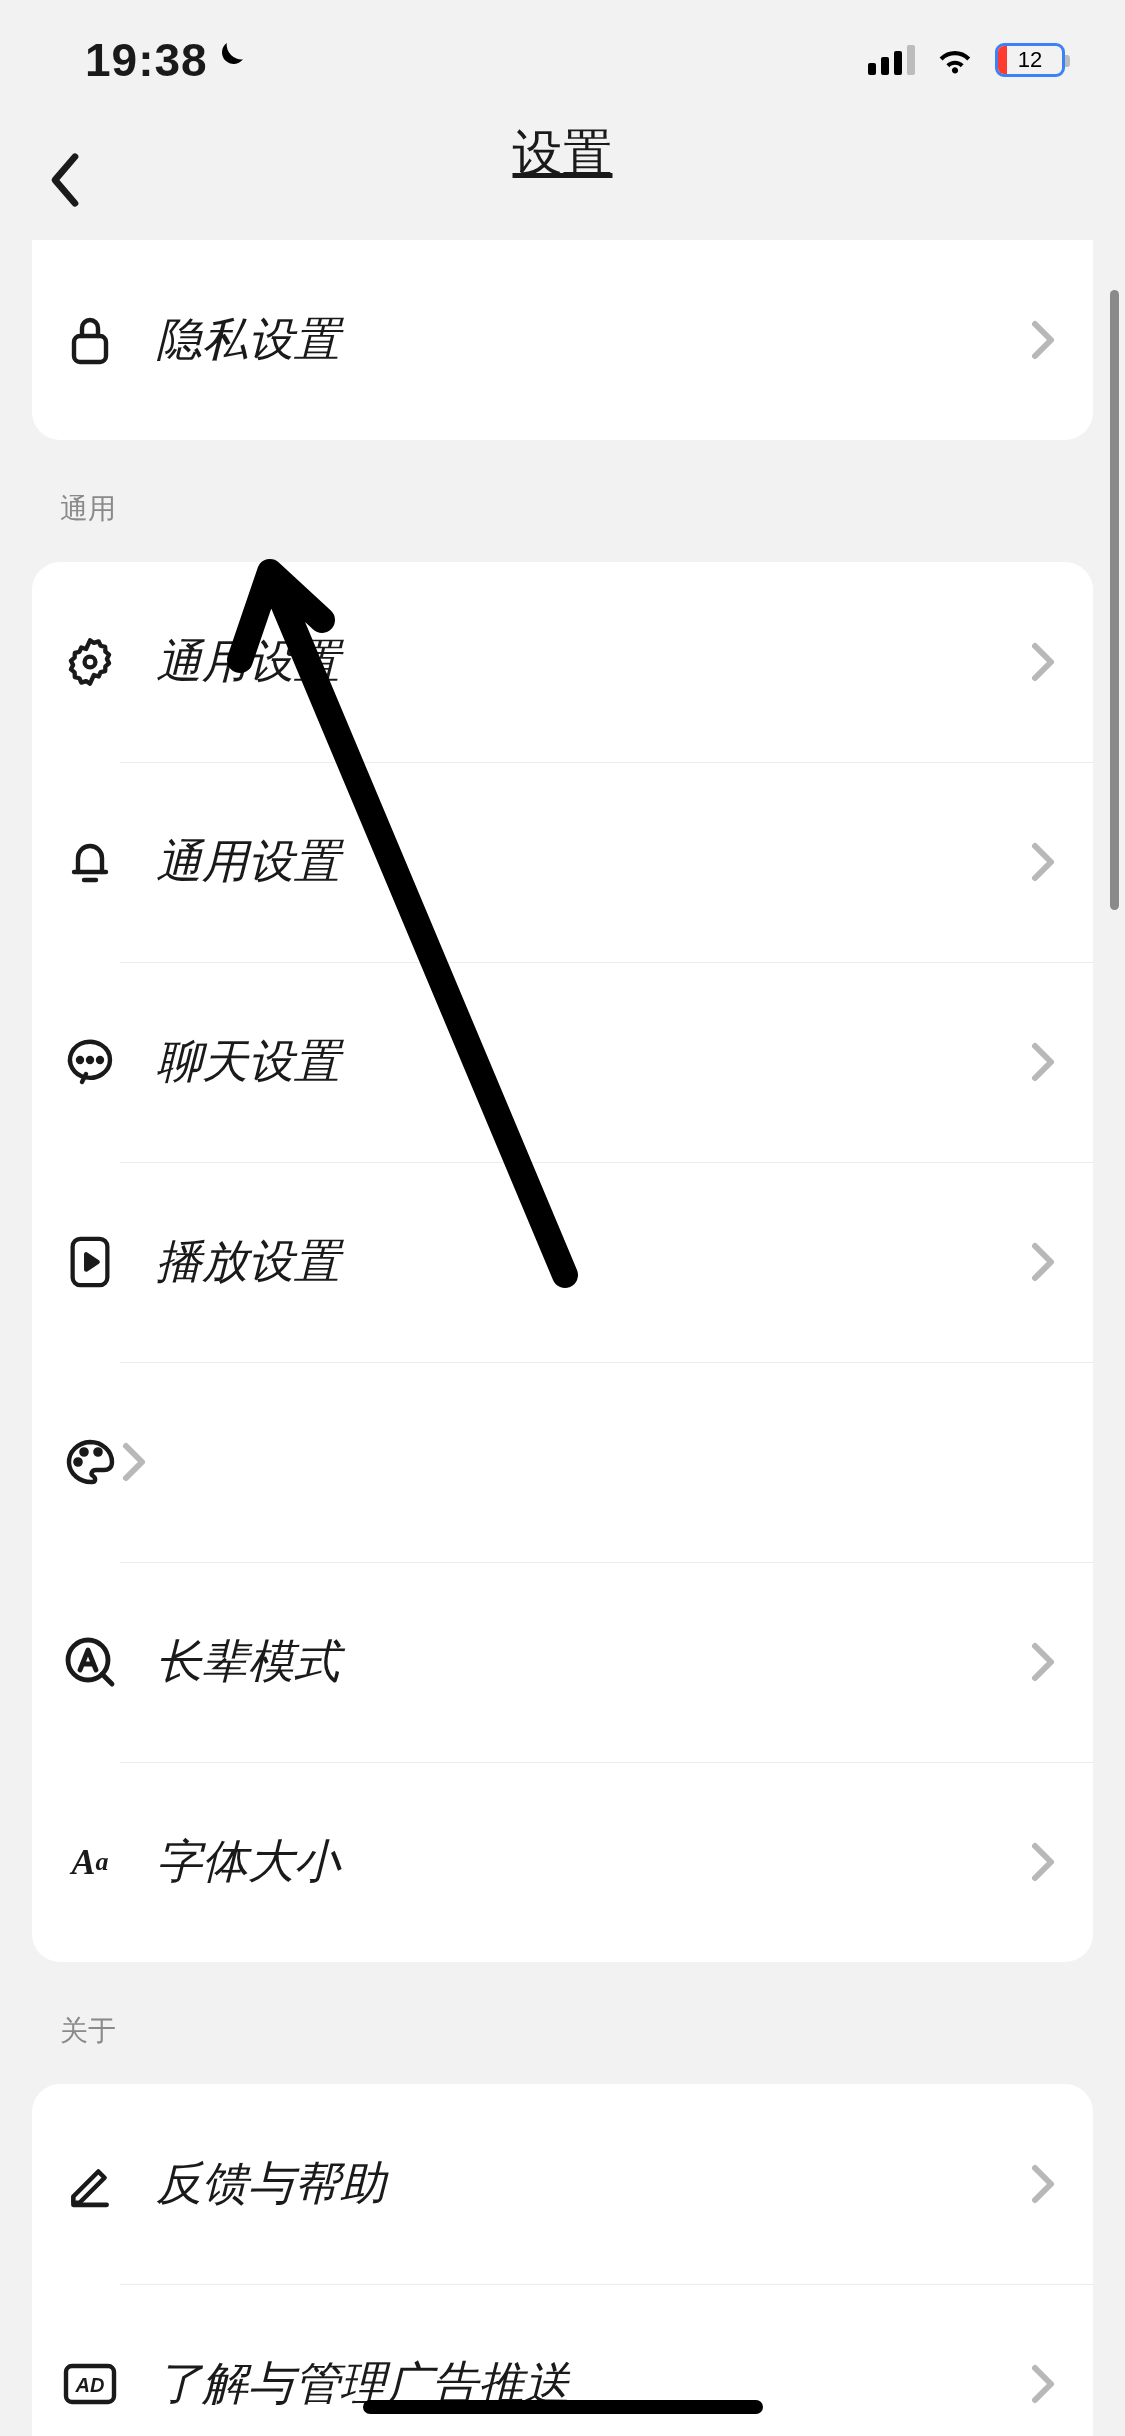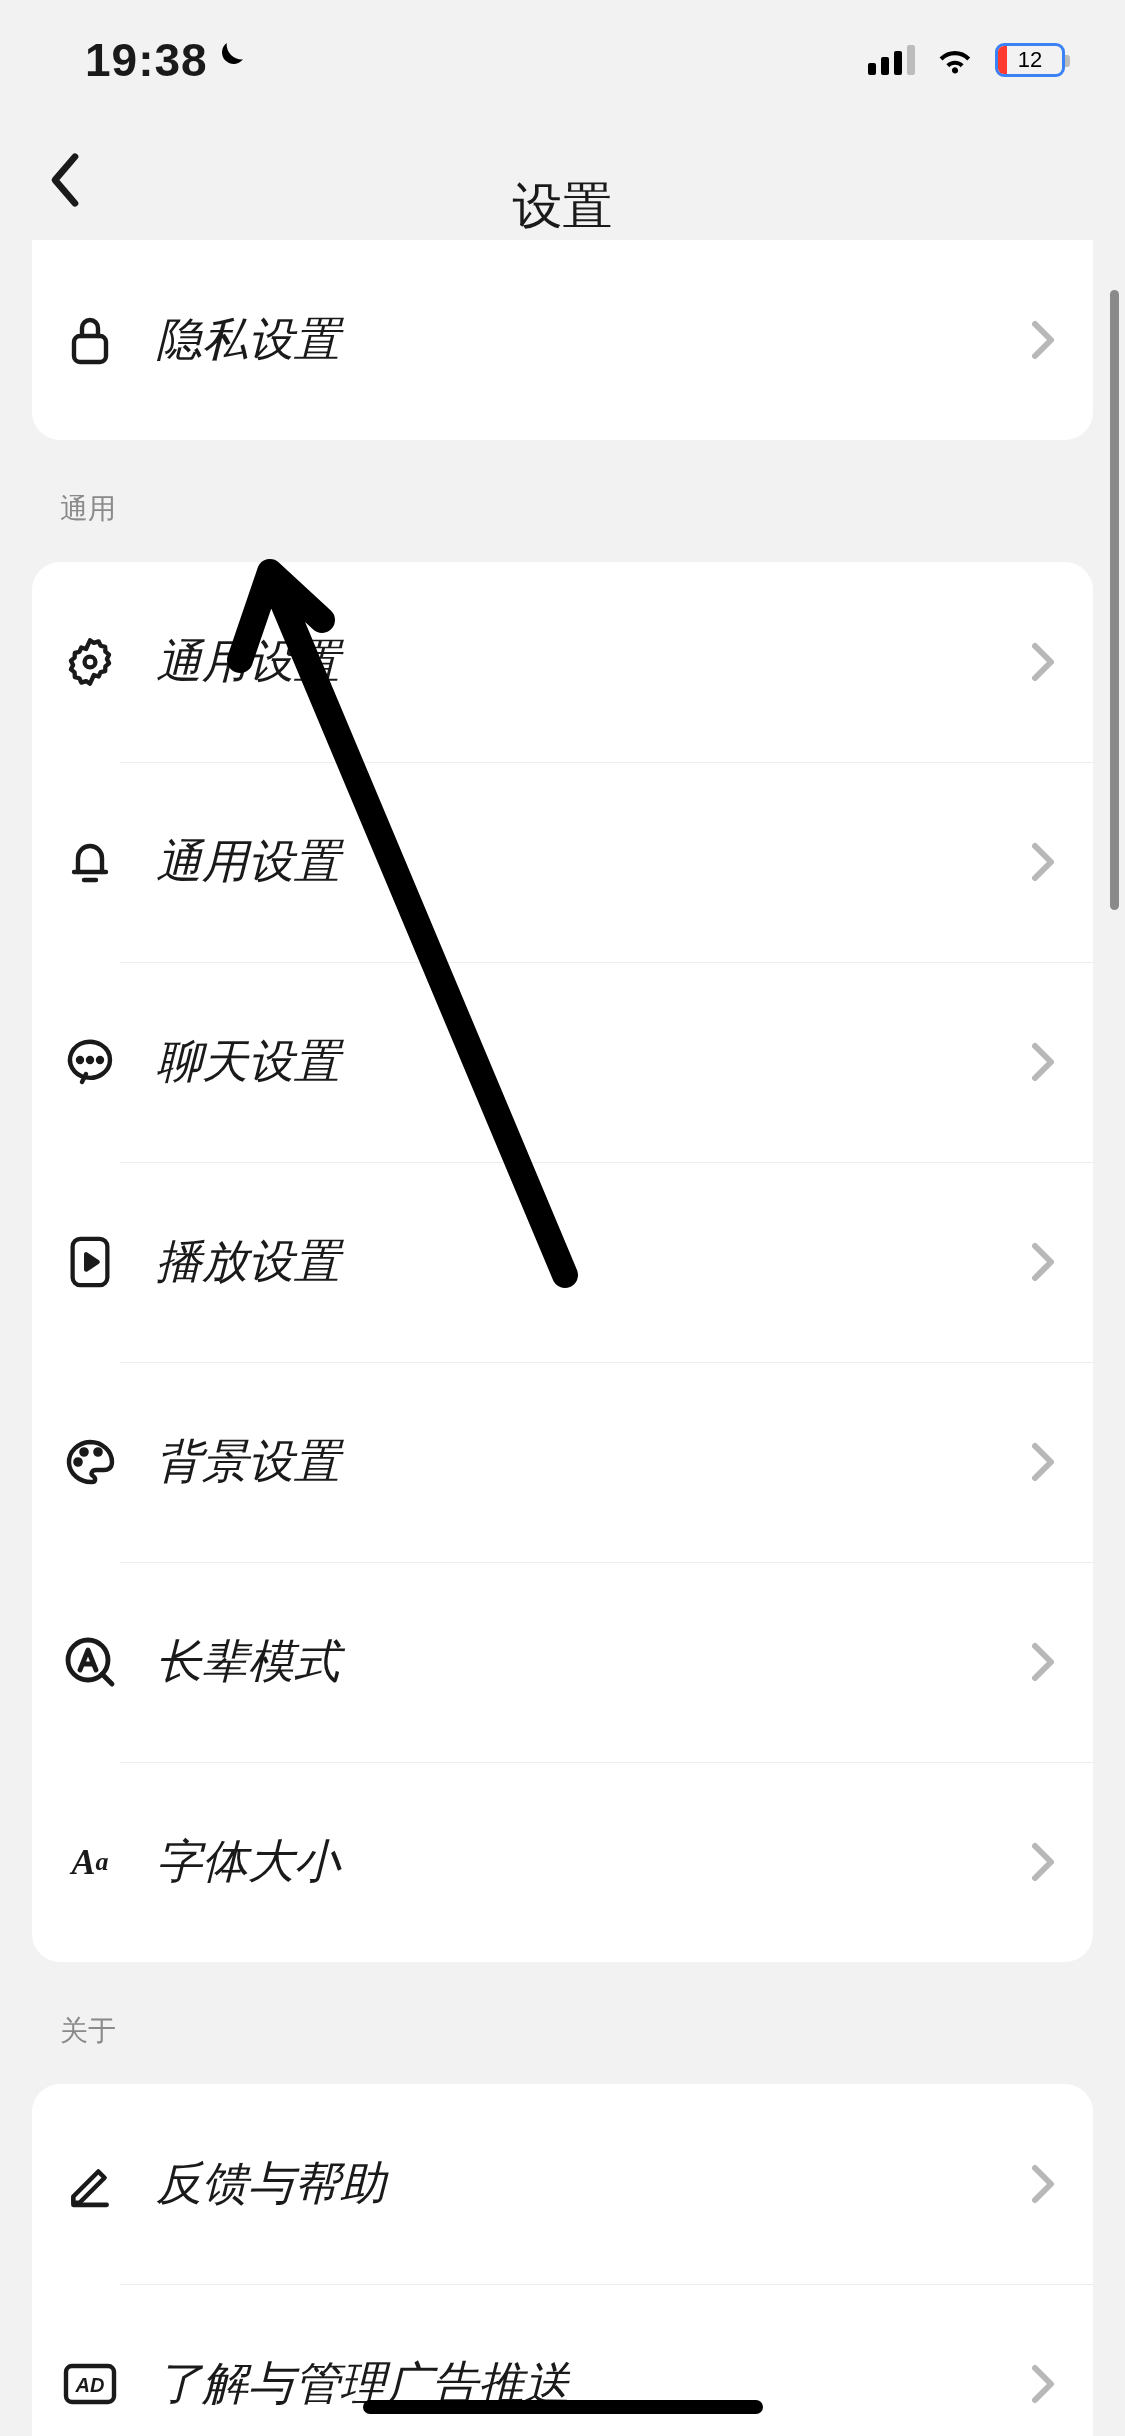--- a/index.html
+++ b/index.html
@@ -46,22 +46,23 @@
     height:100%; background:#ff3b30; border-radius:6px 0 0 6px;
   }
   .battery .pct{
     position:absolute; width:100%; text-align:center;
     font-size:22px; font-weight:500; color:#000;
   }
 
   
   .nav {
     height: 120px;
-    display:flex; align-items:flex-end; justify-content:center;
+    display:flex; align-items:flex-start; justify-content:center;
     position:relative;
+    text-decoration:underline;
   }
   .nav-back{
     position:absolute; left:45px; top:50%; transform:translateY(-50%);
     width:40px; height:60px;
   }
   .nav-title{ font-size:50px; font-weight:500; }
 
   
   .content{ padding:0 32px; }
   .group{
@@ -237,21 +238,20 @@
 
     <div class="row">
       <span class="ico">
         <svg width="52" height="50" viewBox="0 0 26 24" fill="none" stroke="#1a1a1a" stroke-width="2.2" stroke-linecap="round" stroke-linejoin="round">
           <path d="M13 2a11 10 0 1 0 1 20c2 0 2-2 .5-3S14 16 16 16h4c2 0 4-1 4-4A11 10 0 0 0 13 2z"></path>
           <circle cx="7" cy="12" r="1.3" fill="#1a1a1a"></circle>
             <circle cx="10" cy="7" r="1.3" fill="#1a1a1a"></circle>
             <circle cx="17" cy="7" r="1.3" fill="#1a1a1a"></circle>
         </svg>
       </span>
-      <span class="label">背景设置</span>
       <span class="chev"><svg width="28" height="48" viewBox="0 0 14 24" fill="none" stroke-width="3" stroke-linecap="round" stroke-linejoin="round">
             <polyline points="3 4 11 12 3 20"></polyline>
           </svg></span>
     </div>
 
     <div class="row">
       <span class="ico">
         <svg width="52" height="52" viewBox="0 0 26 26" fill="none" stroke="#1a1a1a" stroke-width="2.4" stroke-linecap="round" stroke-linejoin="round">
           <circle cx="12" cy="12" r="10"></circle>
           <path d="M8 17l4-10 4 10M9.3 14h5.4"></path>

